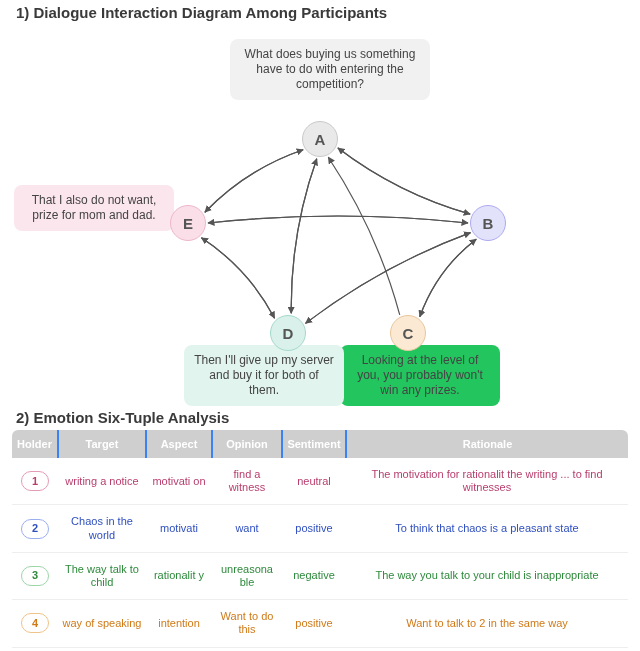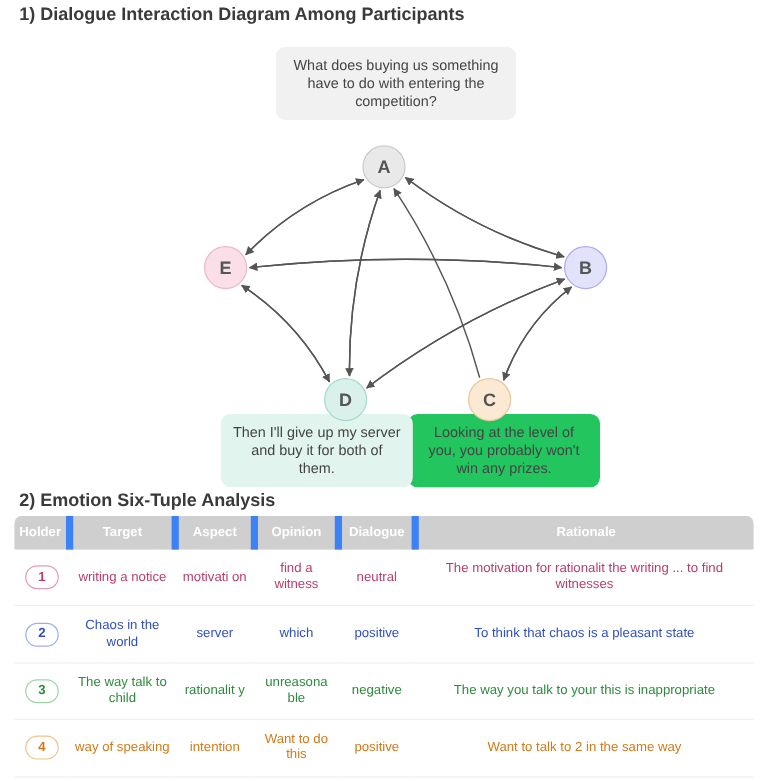--- a/index.html
+++ b/index.html
@@ -77,21 +77,21 @@
     border-collapse: collapse;
     table-layout: fixed;
     font-size: 11px;
   }
   thead th {
     background: #cfcfcf;
     color: #fff;
     font-weight: 600;
     text-align: center;
     padding: 8px 4px;
-    border-right: 6px solid #3b82f6;
+    border-right: 2px solid #3b82f6;
   }
   thead th:first-child { border-top-left-radius: 6px; }
   thead th:last-child  { border-top-right-radius: 6px; border-right:none;}
   tbody td {
     text-align: center;
     padding: 10px 4px;
     vertical-align: middle;
     border-bottom: 1px solid #eee;
     line-height: 1.2;
     word-wrap: break-word;
@@ -148,20 +148,21 @@
         <path d="M 208 198 Q 338 184 468 198" marker-end="url(#arrow)"></path>
         <path d="M 274.54654412007375 293.20119853208115 Q 248.35916102754322 243.58258088405162 201.45345587992625 212.79880146791888" marker-end="url(#arrow)"></path>
         <path d="M 201.45345587992625 212.79880146791888 Q 248.35916102754322 243.58258088405162 274.54654412007375 293.20119853208115" marker-end="url(#arrow)"></path>
         <path d="M 399.73809071716494 289.786245444659 Q 376.74962818873865 205.21666350201545 328.26190928283506 132.21375455534096" marker-end="url(#arrow)"></path>
       </g>
   </svg>
 
   <div class="speech sA" style="left:230px; top:14px; max-width:200px;">What does buying us something have to do with entering the competition?</div>
   <div class="speech sC" style="left:340px; top:320px; max-width:160px;">Looking at the level of you, you probably won't win any prizes.</div>
   <div class="speech sD" style="left:184px; top:320px; max-width:160px;">Then I'll give up my server and buy it for both of them.</div>
+  <div class="speech sE" style="left:14px;  top:160px; max-width:160px;">That I also do not want, prize for mom and dad.</div>
 
   <div class="node nA" style="left:302px; top:96px;">A</div>
   <div class="node nB" style="left:470px; top:180px;">B</div>
   <div class="node nC" style="left:390px; top:290px;">C</div>
   <div class="node nD" style="left:270px; top:290px;">D</div>
   <div class="node nE" style="left:170px; top:180px;">E</div>
 </div>
 
 <div class="section-title">2) Emotion Six-Tuple Analysis</div>
 
@@ -174,21 +175,21 @@
       <col class="c-opinion">
         <col class="c-sent">
         <col class="c-rat">
     </colgroup>
     <thead>
       <tr>
         <th>Holder</th>
         <th>Target</th>
         <th>Aspect</th>
         <th>Opinion</th>
-        <th>Dialogue</th>
+        <th>Sentiment</th>
         <th>Rationale</th>
       </tr>
     </thead>
     <tbody id="table-body">
         <tr class="row1">
           <td>
             <div class="holder-cell">
               <span class="holder-badge">1</span>
             </div>
           </td>
@@ -199,38 +200,38 @@
           <td>neutral</td>
           <td>The motivation for rationalit the writing ... to find witnesses</td>
         </tr>
         <tr class="row2">
           <td>
             <div class="holder-cell">
               <span class="holder-badge">2</span>
             </div>
           </td>
           <td>Chaos in the world</td>
-          <td>server</td>
-          <td>which</td>
+          <td>motivati</td>
+          <td>want</td>
           <td>positive</td>
           <td>To think that chaos is a pleasant state</td>
         </tr>
         <tr class="row3">
           <td>
             <div class="holder-cell">
               <span class="holder-badge">3</span>
             </div>
           </td>
           <td>The way talk to child</td>
           <td>rationalit
 y</td>
           <td>unreasona
 ble</td>
           <td>negative</td>
-          <td>The way you talk to your this is inappropriate</td>
+          <td>The way you talk to your child is inappropriate</td>
         </tr>
         <tr class="row4">
           <td>
             <div class="holder-cell">
               <span class="holder-badge">4</span>
             </div>
           </td>
           <td>way of speaking</td>
           <td>intention</td>
           <td>Want to do this</td>

